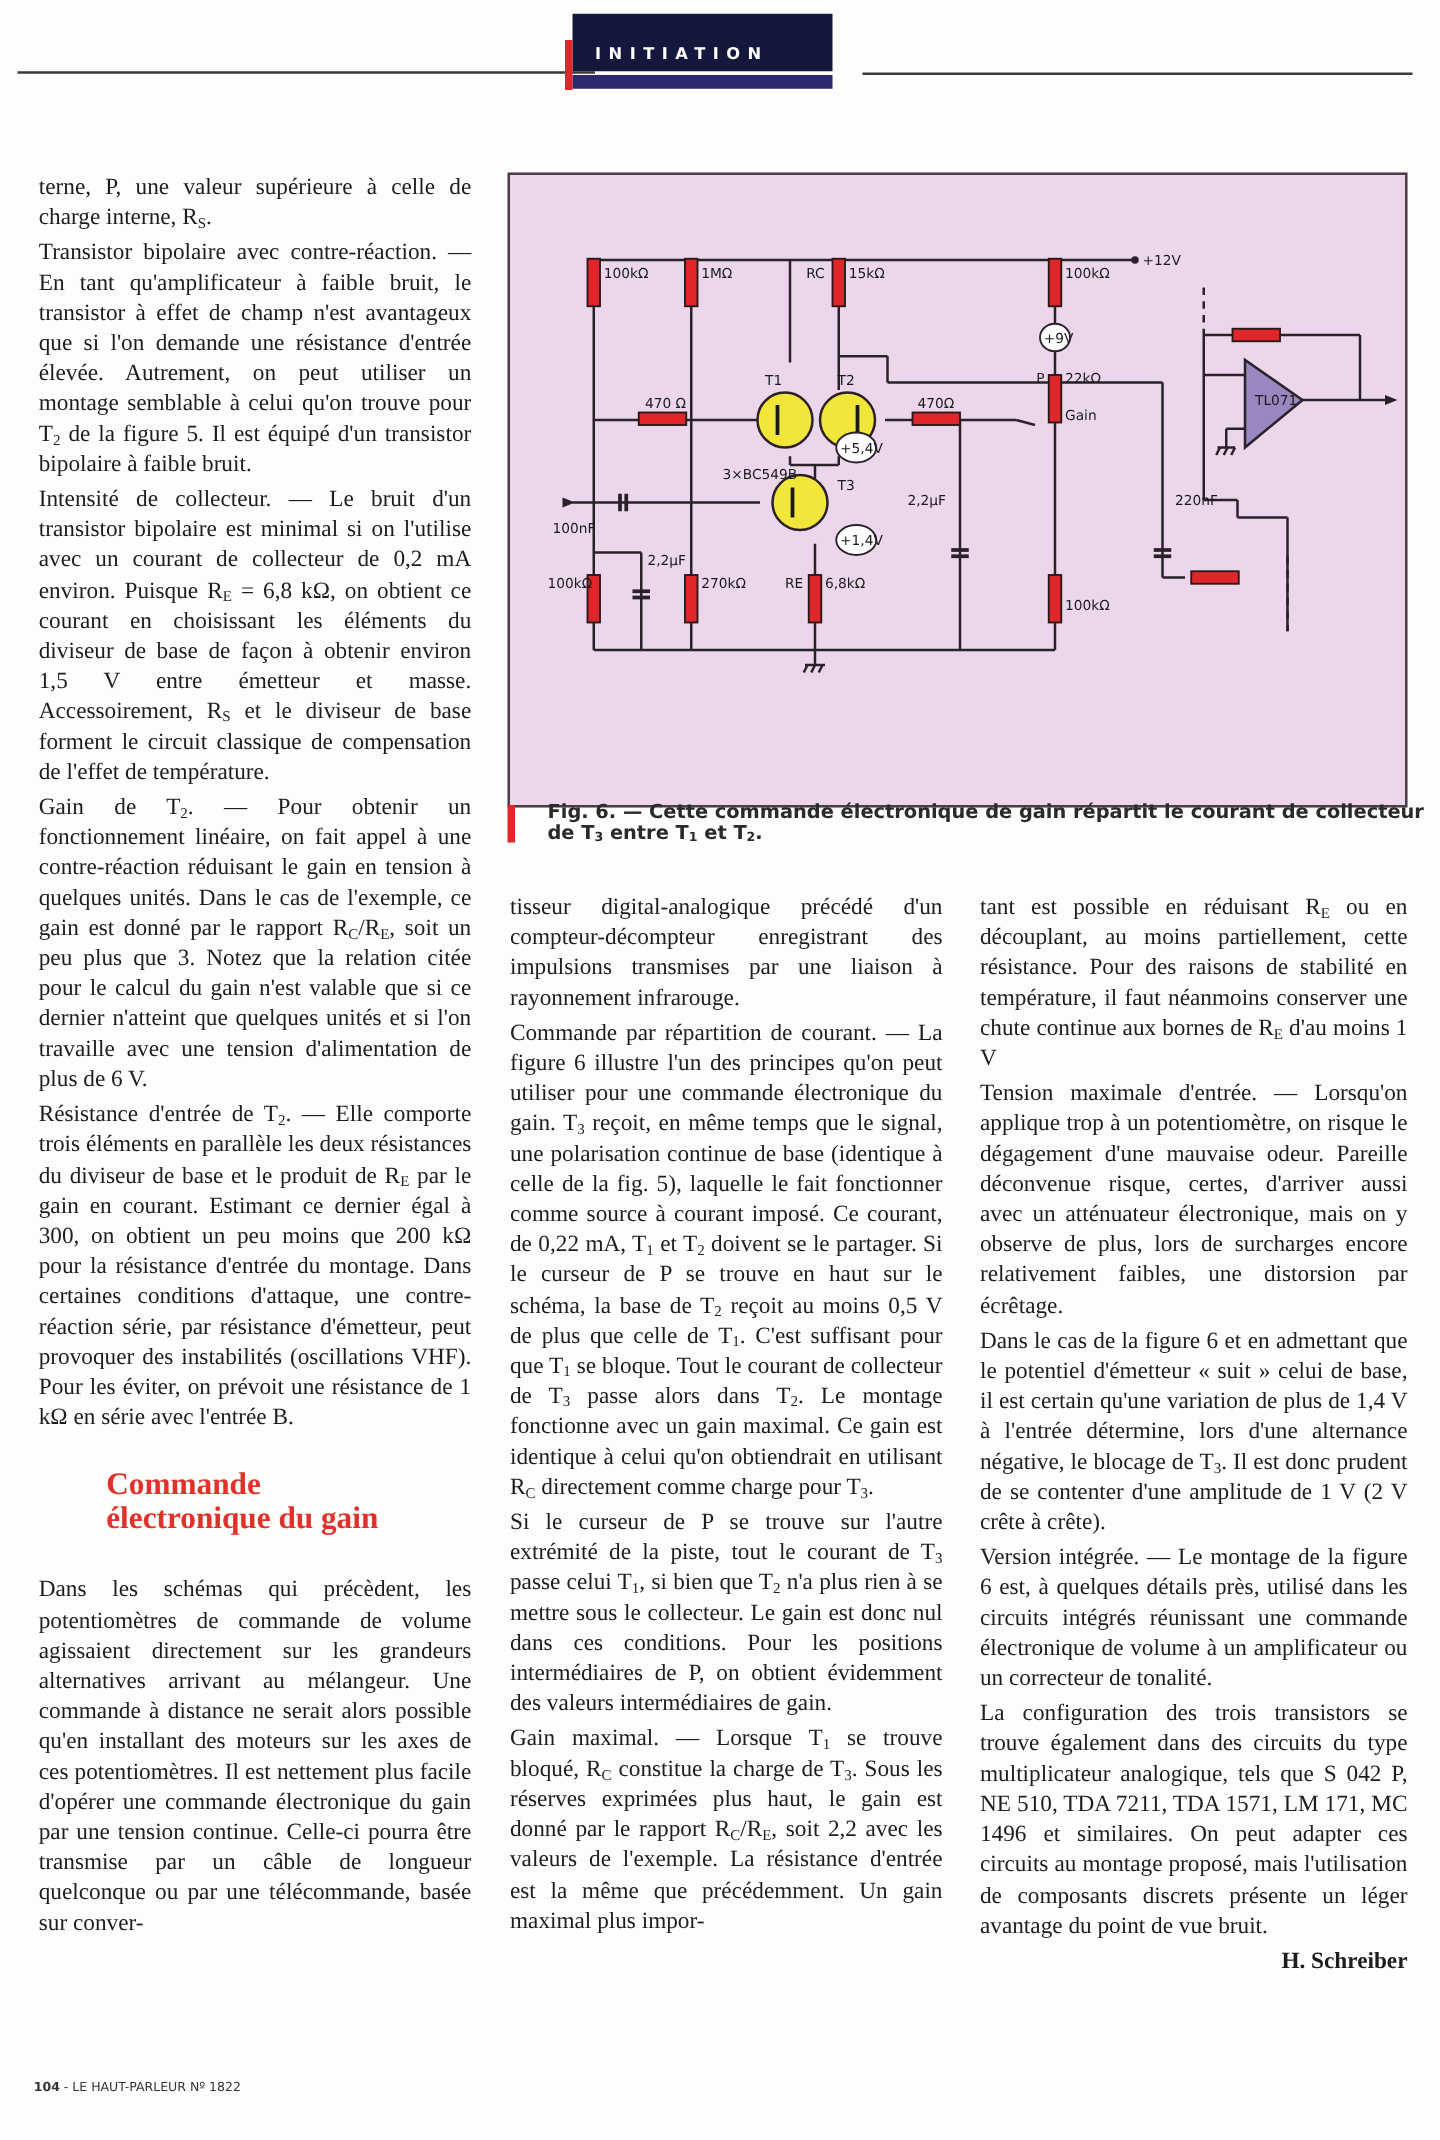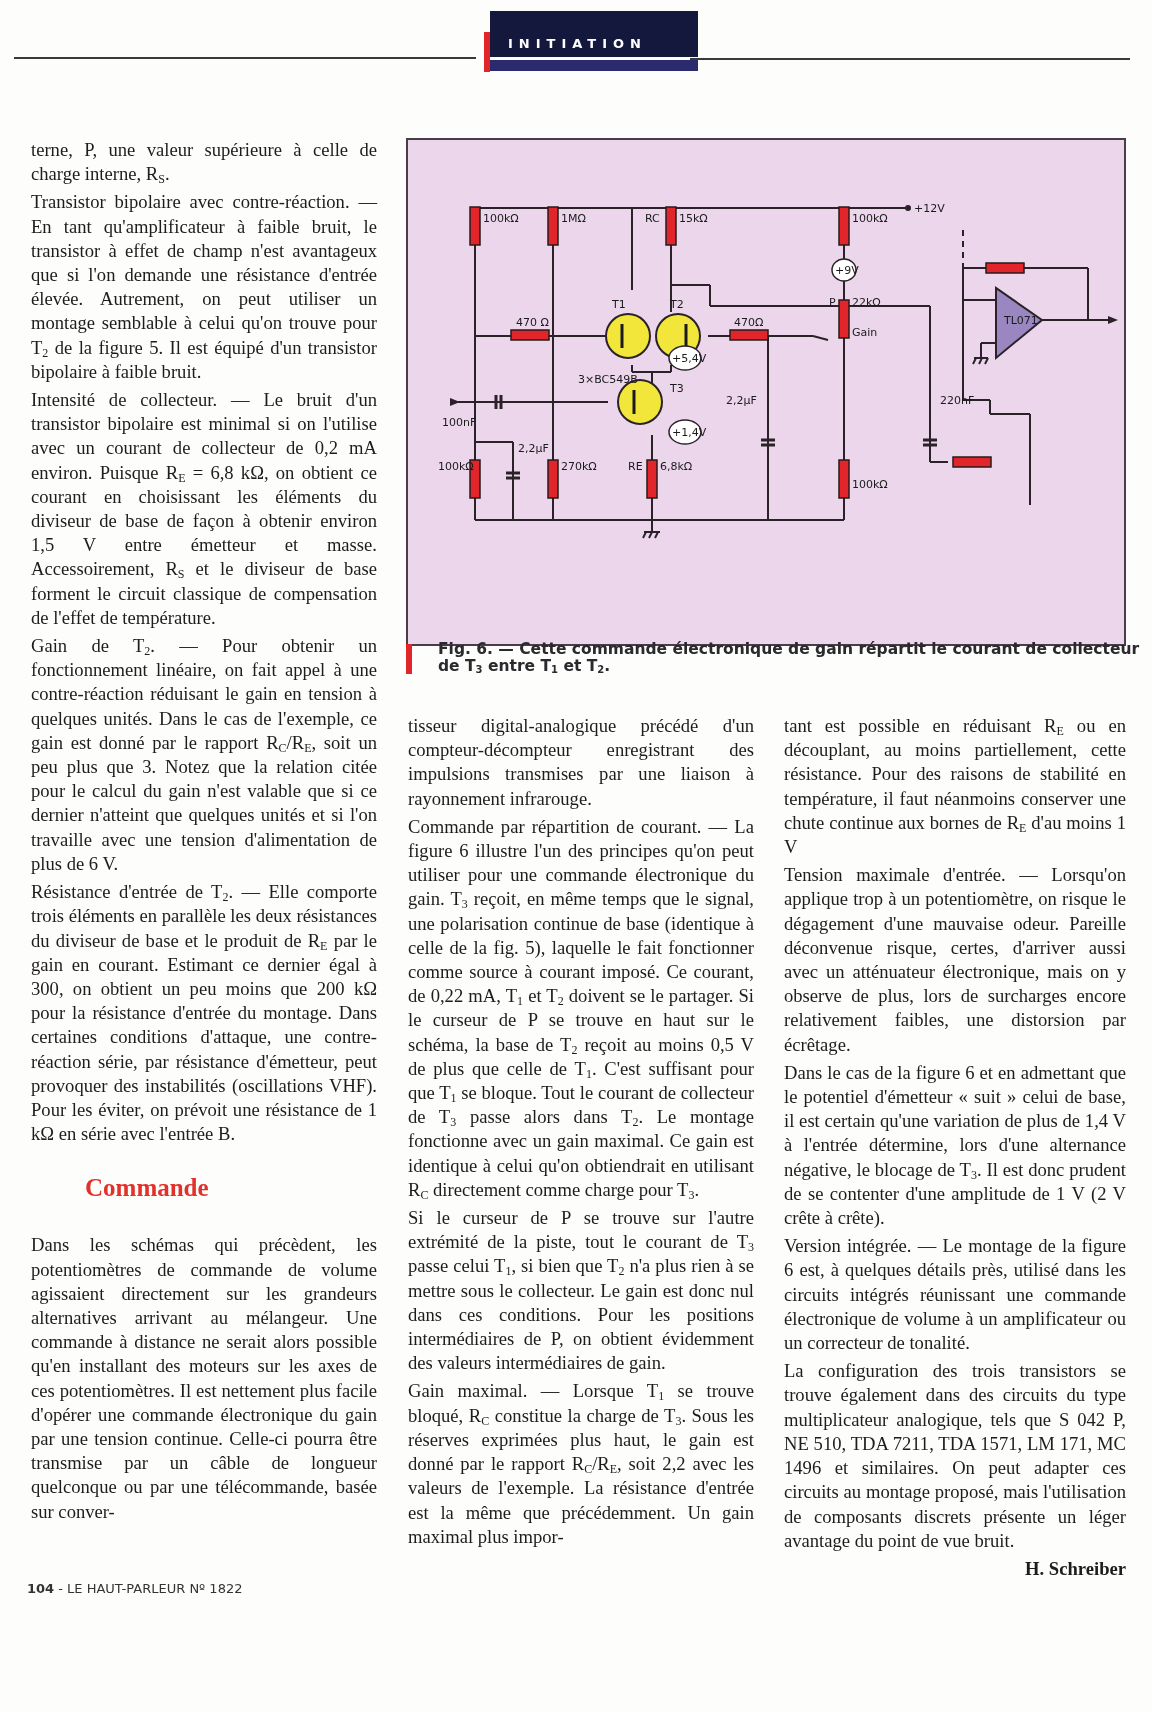--- a/index.html
+++ b/index.html
@@ -1,20 +1,20 @@
 <!DOCTYPE html>
 <html><head>
 <meta charset="utf-8">
 <style>
   html, body { margin: 0; padding: 0; background: #fdfdfb; }
   body { width: 1152px; height: 1712px; position: relative; overflow: hidden;
          font-family: "Liberation Serif", "DejaVu Serif", serif; color: #1e1c1c; }
   .hdr-line-left-long { position: absolute; left: 14px; top: 57px; width: 462px; height: 2px; background: #3a3a3a; }
   .hdr-line-right { position: absolute; left: 690px; top: 58px; width: 440px; height: 2px; background: #3a3a3a; }
-  .hdr-box { position: absolute; left: 484px; top: 11px; width: 214px; height: 48px; }
+  .hdr-box { position: absolute; left: 452px; top: 11px; width: 214px; height: 48px; }
   .hdr-box .red { position: absolute; left: 0; top: 21px; width: 6px; height: 40px; background: #e0262b; }
   .hdr-box .navy { position: absolute; left: 6px; top: 0; width: 208px; height: 46px; background: #14183d; }
   .hdr-box .band { position: absolute; left: 6px; top: 49px; width: 208px; height: 11px; background: #2c2a6e; }
   .hdr-box .label { position: absolute; left: 24px; top: 25px; color: #fff;
         font-family: "DejaVu Sans", sans-serif; font-weight: bold; font-size: 13px; letter-spacing: 6px; }
 
   
   .col { position: absolute; font-size: 18.6px; line-height: 24.2px; text-align: justify; }
   .col p { margin: 4px; }
   .col .lead { font-weight: normal; }
@@ -31,22 +31,22 @@
   
   .figure { position: absolute; left: 406px; top: 138px; width: 720px; height: 508px;
         background: #ebd6ec; border: 2px solid #4a3d45; box-sizing: border-box; }
   .figure svg { position: absolute; left: 0; top: 0; }
   .caption { position: absolute; left: 406px; top: 641px; width: 730px;
         font-family: "DejaVu Sans", sans-serif; font-weight: bold; font-size: 15.5px; line-height: 17px; color: #2a2a2e; }
   .caption .bar { position: absolute; left: 0; top: 3px; width: 6px; height: 30px; background: #e0262b; }
   .caption .txt { position: absolute; left: 32px; top: 0; width: 706px; }
   .caption sub { font-size: 10px; vertical-align: -2px; }
 
-  .footer { position: absolute; left: 27px; top: 1581px; font-family: "DejaVu Sans", sans-serif;
-        font-size: 13px; color: #333; }
+  .footer { position: absolute; left: 27px; top: 1665px; font-family: "DejaVu Sans", sans-serif;
+        font-size: 10px; color: #333; }
   .footer b { font-weight: bold; }
 
   .svg-lbl { font-family: "DejaVu Sans", sans-serif; font-size: 11px; fill: #1b1b1b; }
 </style>
 </head>
 <body>
 
 <div>
   <div class="hdr-line-left-long"></div>
   <div class="hdr-line-right"></div>
@@ -59,20 +59,21 @@
 </div>
 
 <div class="col col1">
   <p><span>terne, P, une valeur supérieure à celle de charge interne, R</span><sub>S</sub><span>.</span></p>
   <p><span class="lead">Transistor bipolaire avec contre-réaction</span><span>. — En tant qu'amplificateur à faible bruit, le transistor à effet de champ n'est avantageux que si l'on demande une résistance d'entrée élevée. Autrement, on peut utiliser un montage semblable à celui qu'on trouve pour T</span><sub>2</sub><span> de la figure 5. Il est équipé d'un transistor bipolaire à faible bruit.</span></p>
   <p><span class="lead">Intensité de collecteur.</span><span> — Le bruit d'un transistor bipolaire est minimal si on l'utilise avec un courant de collecteur de 0,2 mA environ. Puisque R</span><sub>E</sub><span> = 6,8 kΩ, on obtient ce courant en choisissant les éléments du diviseur de base de façon à obtenir environ 1,5 V entre émetteur et masse. Accessoirement, R</span><sub>S</sub><span> et le diviseur de base forment le circuit classique de compensation de l'effet de température.</span></p>
   <p><span class="lead"><span>Gain de T</span><sub>2</sub><span>.</span></span><span> — Pour obtenir un fonctionnement linéaire, on fait appel à une contre-réaction réduisant le gain en tension à quelques unités. Dans le cas de l'exemple, ce gain est donné par le rapport R</span><sub>C</sub><span>/R</span><sub>E</sub><span>, soit un peu plus que 3. Notez que la relation citée pour le calcul du gain n'est valable que si ce dernier n'atteint que quelques unités et si l'on travaille avec une tension d'alimentation de plus de 6 V.</span></p>
   <p><span class="lead"><span>Résistance d'entrée de T</span><sub>2</sub><span>.</span></span><span> — Elle comporte trois éléments en parallèle les deux résistances du diviseur de base et le produit de R</span><sub>E</sub><span> par le gain en courant. Estimant ce dernier égal à 300, on obtient un peu moins que 200 kΩ pour la résistance d'entrée du montage. Dans certaines conditions d'attaque, une contre-réaction série, par résistance d'émetteur, peut provoquer des instabilités (oscillations VHF). Pour les éviter, on prévoit une résistance de 1 kΩ en série avec l'entrée B.</span></p>
   <div class="section-title">
     <div>Commande</div>
+    <div>électronique du gain</div>
   </div>
   <p>Dans les schémas qui précèdent, les potentiomètres de commande de volume agissaient directement sur les grandeurs alternatives arrivant au mélangeur. Une commande à distance ne serait alors possible qu'en installant des moteurs sur les axes de ces potentiomètres. Il est nettement plus facile d'opérer une commande électronique du gain par une tension continue. Celle-ci pourra être transmise par un câble de longueur quelconque ou par une télécommande, basée sur conver-</p>
 </div>
 
 <div class="figure">
   <svg width="722" height="504" viewBox="0 0 722 504">
     <g stroke="#2a2228" stroke-width="2" fill="none">
 
       <line x1="67" y1="68" x2="436" y2="68"></line>
 

